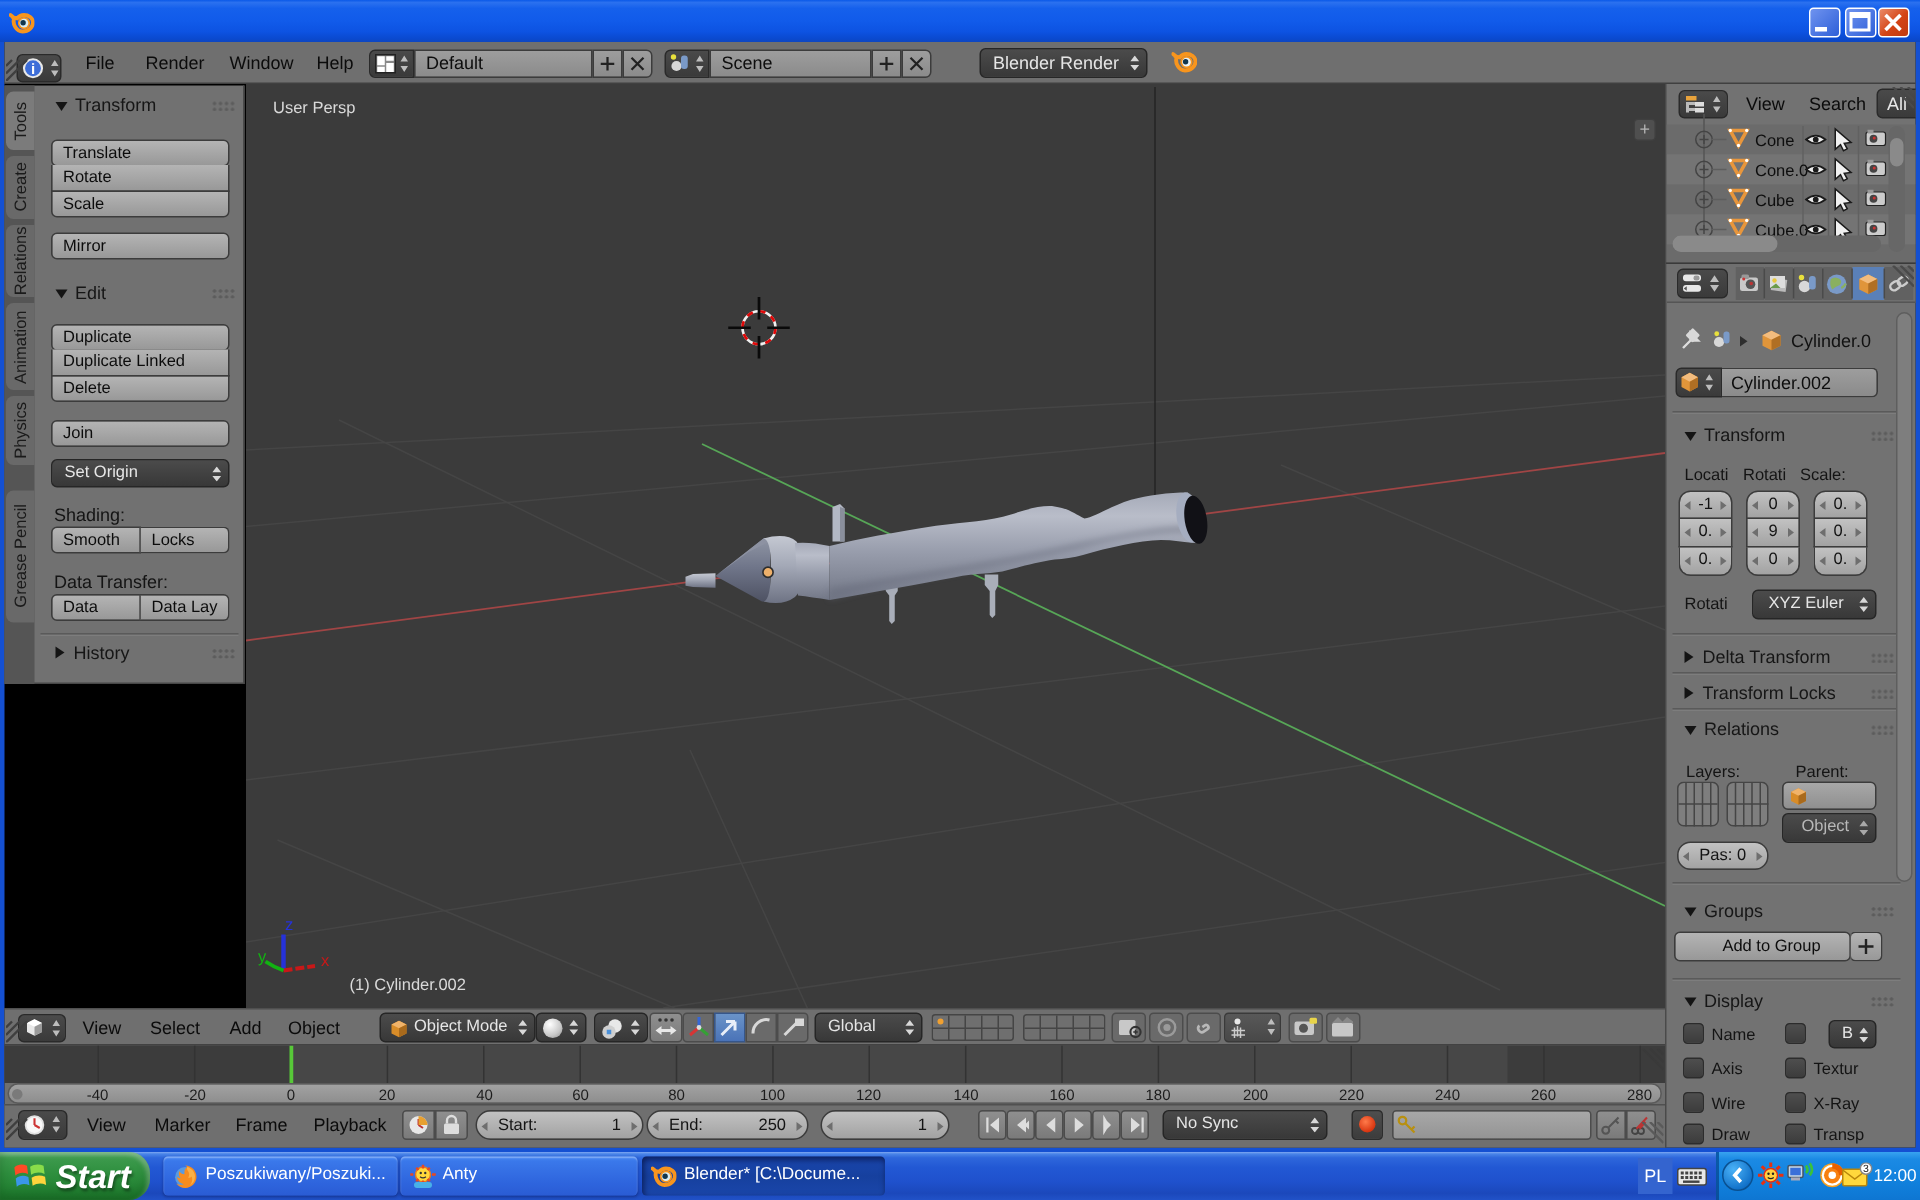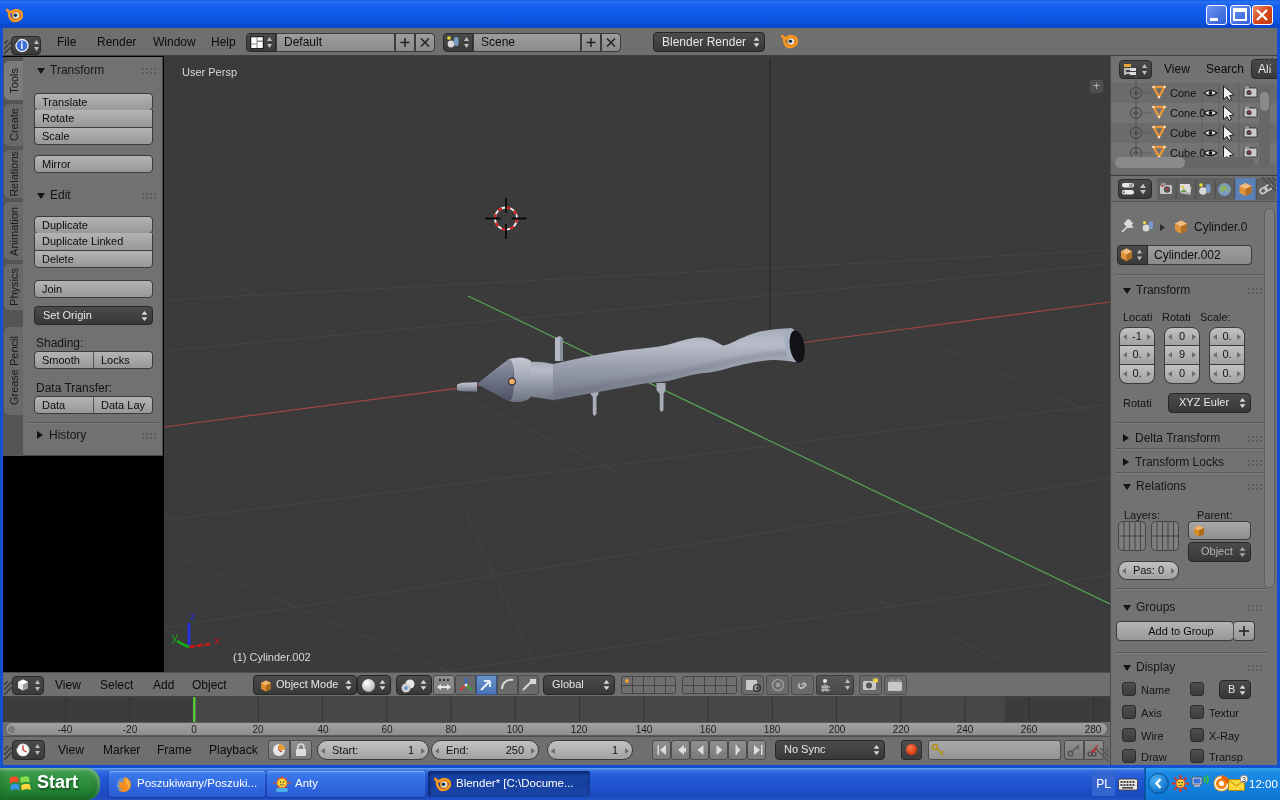--- a/index.html
+++ b/index.html
@@ -784,21 +784,21 @@
 
   <div class="abs" style="left:0;top:0;width:100px;height:32px;border-radius:0 14px 14px 0;background:linear-gradient(#5aa86a 0%,#3d9a4d 12%,#2e8f3e 45%,#238233 80%,#1e7a2e 100%);box-shadow:inset 0 -4px 8px rgba(0,40,0,.25), inset -2px 2px 3px rgba(255,255,255,.3)">
     <svg class="abs" style="left:8px;top:4px" width="26" height="24" viewBox="0 0 26 24">
       <g transform="rotate(-4 13 12)">
       <path d="M2 5.5 C4.5 3.5 7.5 3.5 10.5 5 L10.8 10.5 C7.8 9 4.8 9 2.3 11 Z" fill="#ff4a26"></path>
       <path d="M12.5 5.8 C15.5 4.2 18.5 4.2 21.5 5.8 L21.8 11.2 C18.8 9.6 15.8 9.6 12.8 11.2 Z" fill="#8adc4a"></path>
       <path d="M2.4 13 C4.9 11 7.9 11 10.9 12.5 L11.2 18 C8.2 16.5 5.2 16.5 2.7 18.5 Z" fill="#3a96e8"></path>
       <path d="M13 13.2 C16 11.6 19 11.6 22 13.2 L22.3 18.6 C19.3 17 16.3 17 13.3 18.6 Z" fill="#ffd43c"></path>
       </g>
     </svg>
-    <div class="abs" style="left:37px;top:4px;color:#fff;font-size:18px;font-weight:bold;text-shadow:1px 2px 2px rgba(0,0,0,.4)">Start</div>
+    <div class="abs" style="left:37px;top:4px;color:#fff;font-size:22px;font-weight:bold;font-style:italic;text-shadow:1px 2px 2px rgba(0,0,0,.4)">Start</div>
   </div>
 
   <div class="tskb" style="left:109px;width:156px">
     <svg class="abs" style="left:6px;top:5px" width="17" height="17" viewBox="0 0 17 17">
 <circle cx="8.5" cy="8.8" r="6.8" fill="#5a9ae0"></circle>
 <path d="M8.5 1 C12.6 1 16 4.4 16 8.5 C16 12.6 12.6 16 8.5 16 C6 16 3.8 14.8 2.4 13 C4 14 6 14.2 7.5 13.5 C5 13 3.2 11 3 8.5 C3.6 9.2 4.5 9.5 5.5 9.4 C4.2 8.2 3.8 6.2 4.6 4.6 C5.2 6 6.5 6.8 8 6.8 C7.6 5 8.3 3 9.8 2 C9.4 1.6 9 1.2 8.5 1Z" fill="#f88c1e"></path>
 <path d="M9.8 2 C12.8 2.8 15 5.4 15 8.5 C15 11 13.6 13.2 11.5 14.4 C13 12.8 13.6 10.4 12.8 8.3 C12.2 9 11.3 9.3 10.4 9.1 C11.5 7.6 11.3 5.4 10 4.1 C9.6 3.4 9.6 2.6 9.8 2Z" fill="#fcb045"></path>
 </svg>
     <div class="tsktxt">Poszukiwany/Poszuki...</div>
   </div>

